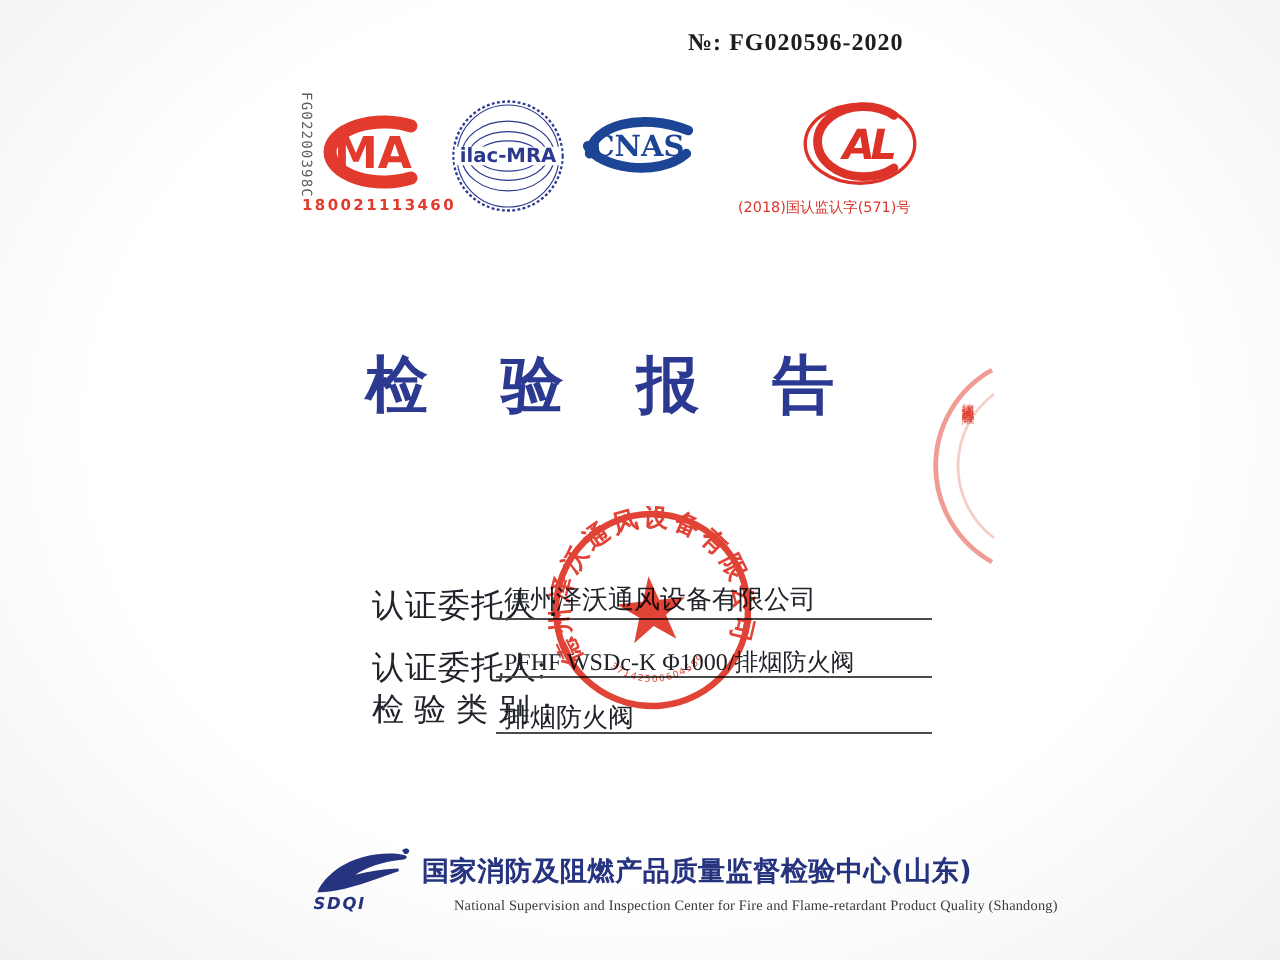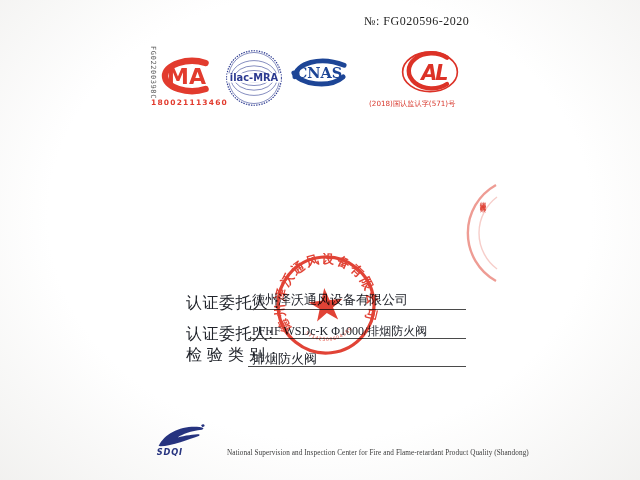--- a/index.html
+++ b/index.html
@@ -9,22 +9,22 @@
     background:#fdfdfc;
   }
   .page{
     position:relative;width:640px;height:480px;
     background:
       radial-gradient(ellipse at 50% 45%, rgba(255,255,255,1) 60%, rgba(210,208,205,0.25) 100%),
       #fcfcfb;
   }
   
   .no-line{
-    position:absolute;left:364px;top:14px;
-    font-size:12px;color:#1d1d1d;letter-spacing:0.5px;
+    position:absolute;left:344px;top:14px;
+    font-size:12px;color:#1d1d1d;letter-spacing:0.5px;font-weight:bold;
   }
   
   .side-code{
     position:absolute;left:149px;top:46px;height:70px;
     writing-mode:vertical-rl;text-orientation:mixed;
     font-family:"DejaVu Sans Mono",monospace;
     font-size:7px;color:#5c5c5c;letter-spacing:0.6px;
   }
   
   .logo{position:absolute;}
@@ -138,20 +138,21 @@
   </svg>
 
   <svg class="logo cal" viewBox="0 0 110 84">
     <path d="M86,14 A42,32 0 1 0 86,62" fill="none" stroke="#dc3227" stroke-width="8" stroke-linecap="round"></path>
     <ellipse cx="55" cy="40" rx="50" ry="36" fill="none" stroke="#dc3227" stroke-width="3"></ellipse>
     <text x="62" y="54" text-anchor="middle" font-family="DejaVu Sans, sans-serif" font-size="38" font-weight="bold" font-style="italic" fill="#dc3227" letter-spacing="-4">AL</text>
   </svg>
   <div class="cal-caption">(2018)国认监认字(571)号</div>
 
   <div class="title-block">
+    <div class="title-cn">检 验 报 告</div>
   </div>
 
   <div class="row-label" style="top:293px">认证委托人：</div>
   <div class="row-value" style="top:291px">德州泽沃通风设备有限公司</div>
   <div class="underline" style="top:309px"></div>
 
   <div class="row-label" style="top:324px">认证委托人:</div>
   <div class="row-value latin" style="top:323px">PFHF WSDc-K Φ1000/排烟防火阀</div>
   <div class="underline" style="top:338px"></div>
 
@@ -178,15 +179,16 @@
     <path d="M38,2 A55,55 0 0 0 38,98" fill="none" stroke="rgba(224,74,60,0.55)" stroke-width="2.4"></path>
     <path d="M39,14 A45,45 0 0 0 39,86" fill="none" stroke="rgba(224,74,60,0.28)" stroke-width="1.4"></path>
   </svg>
   <div class="edge-seal-text">德州泽沃通风设备有限</div>
 
   <svg class="sdqi" viewBox="0 0 60 40">
     <path d="M3,27 C10,12 30,3 50,5 C55,5.5 56,7 53,8.2 C40,9.5 31,13 25,17 C33,15 44,13.4 50,13.4 L50,15 C38,19 16,28 3,27 Z" fill="#26337f"></path>
     <path d="M52,3 C53.5,1.5 55.5,1.5 56,3 C56.3,4.2 55,5.2 53.4,5 Z" fill="#26337f"></path>
     <text x="16" y="37" text-anchor="middle" font-family="DejaVu Sans, sans-serif" font-size="9.5" font-weight="bold" font-style="italic" fill="#26337f" letter-spacing="1">SDQI</text>
   </svg>
+  <div class="org-cn">国家消防及阻燃产品质量监督检验中心(山东)</div>
   <div class="org-en">National Supervision and Inspection Center for Fire and Flame-retardant Product Quality (Shandong)</div>
 
 </div>
 
 </body></html>

